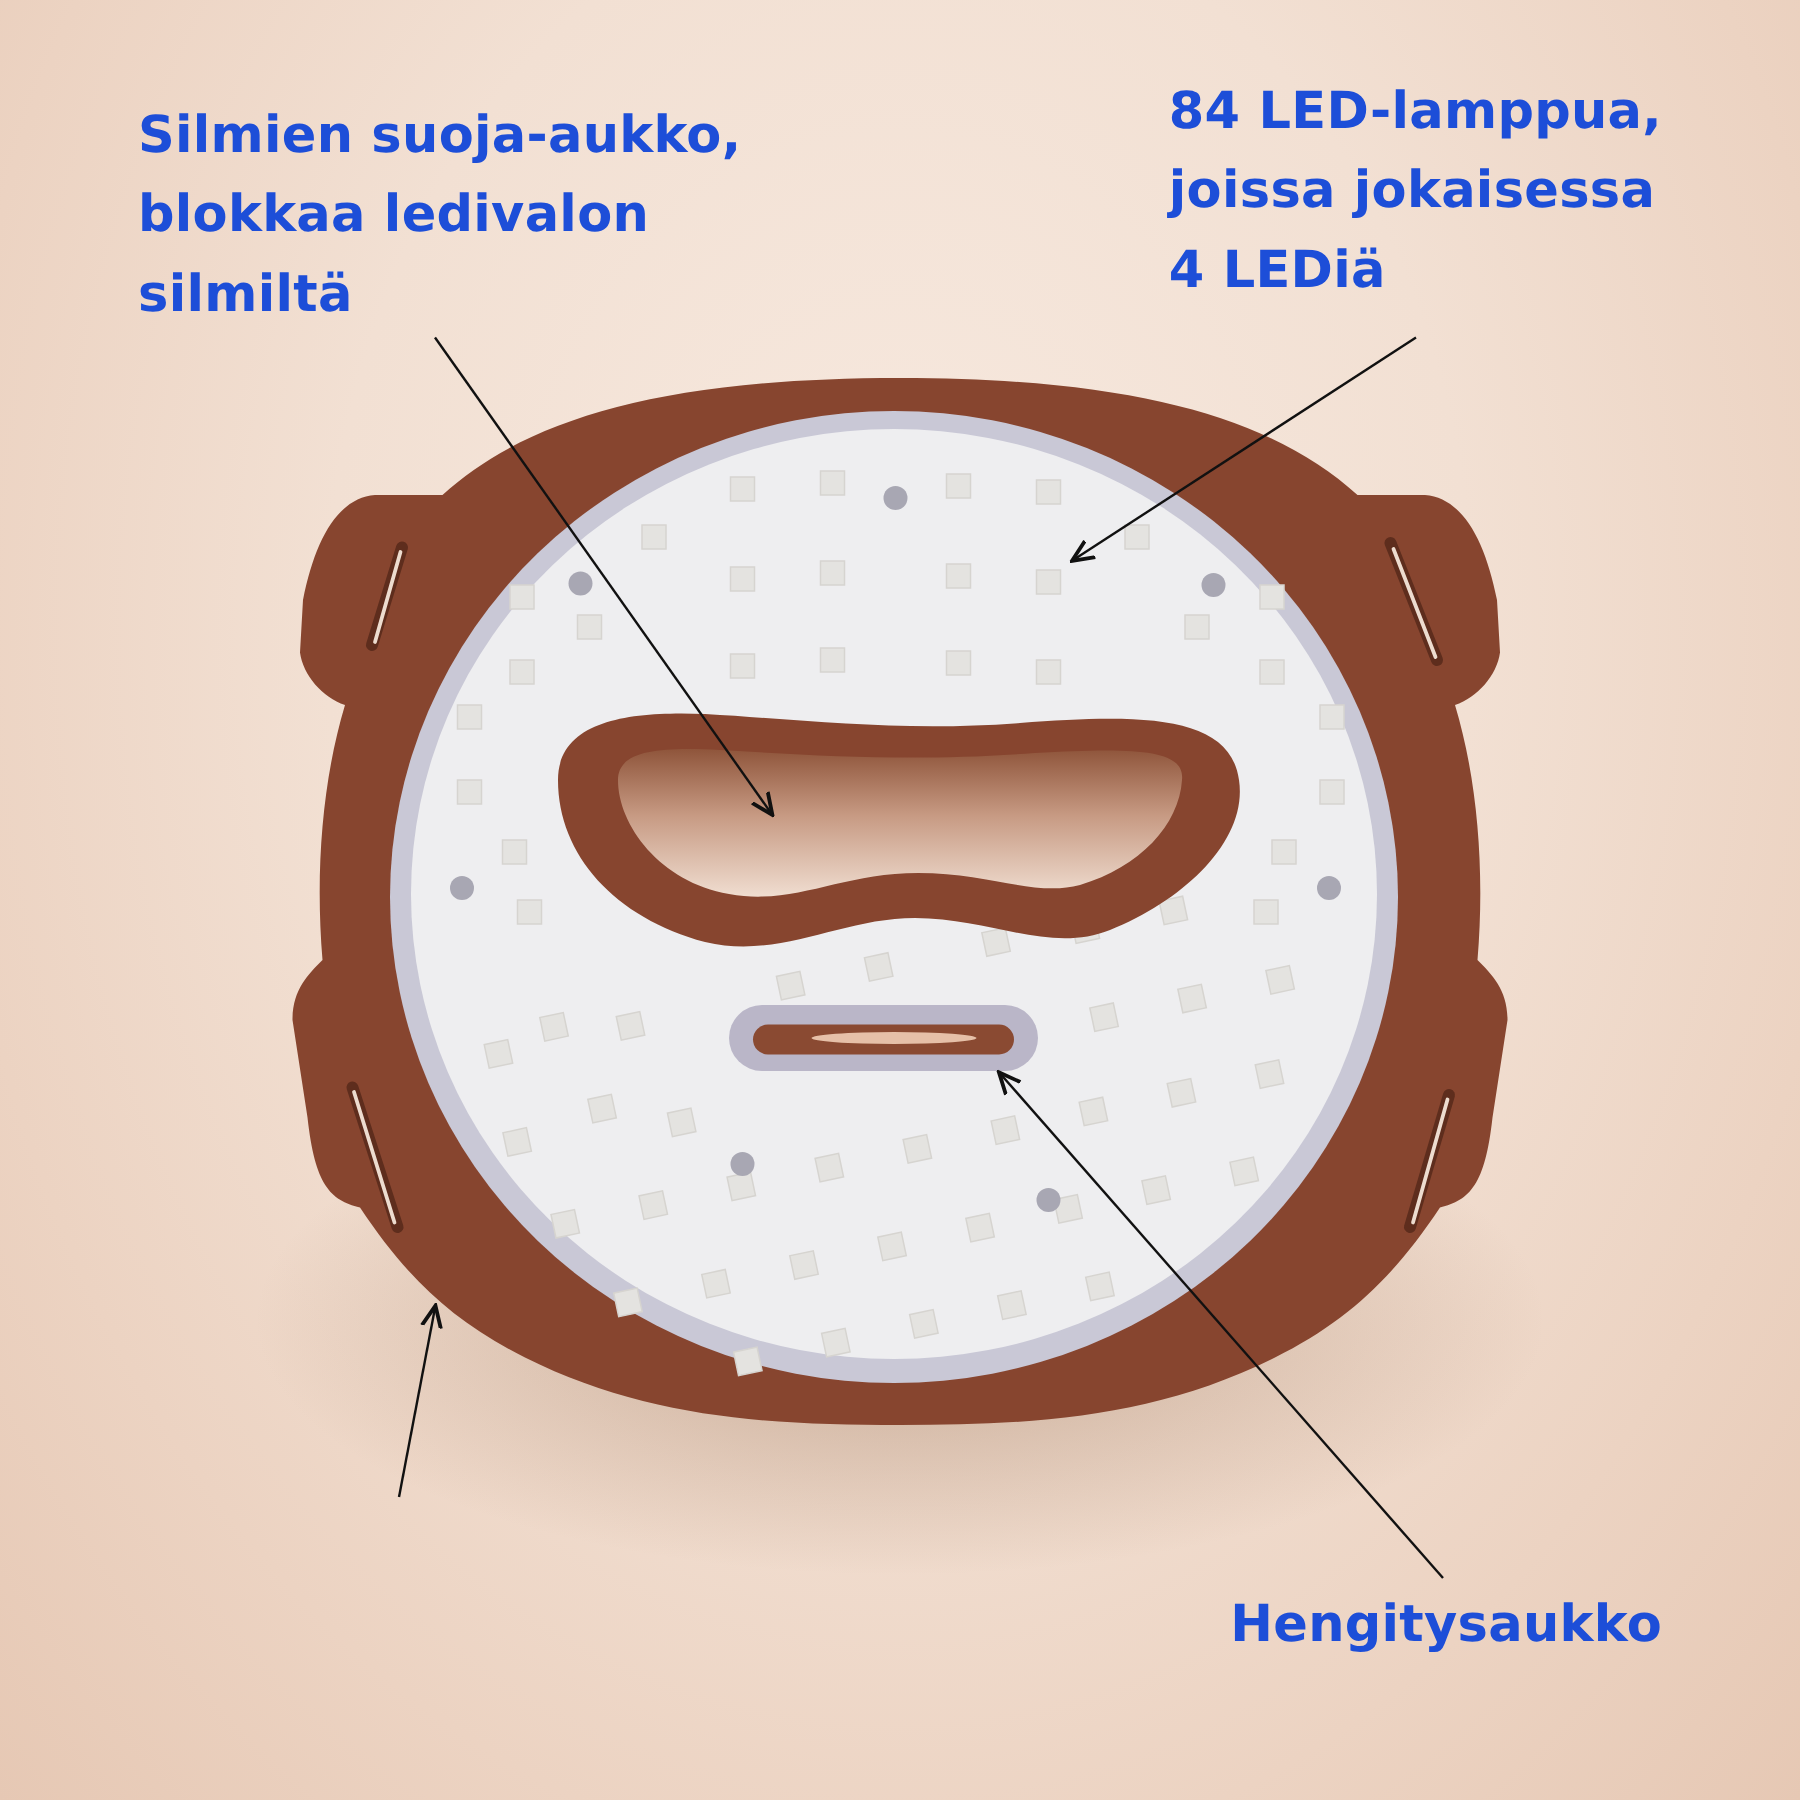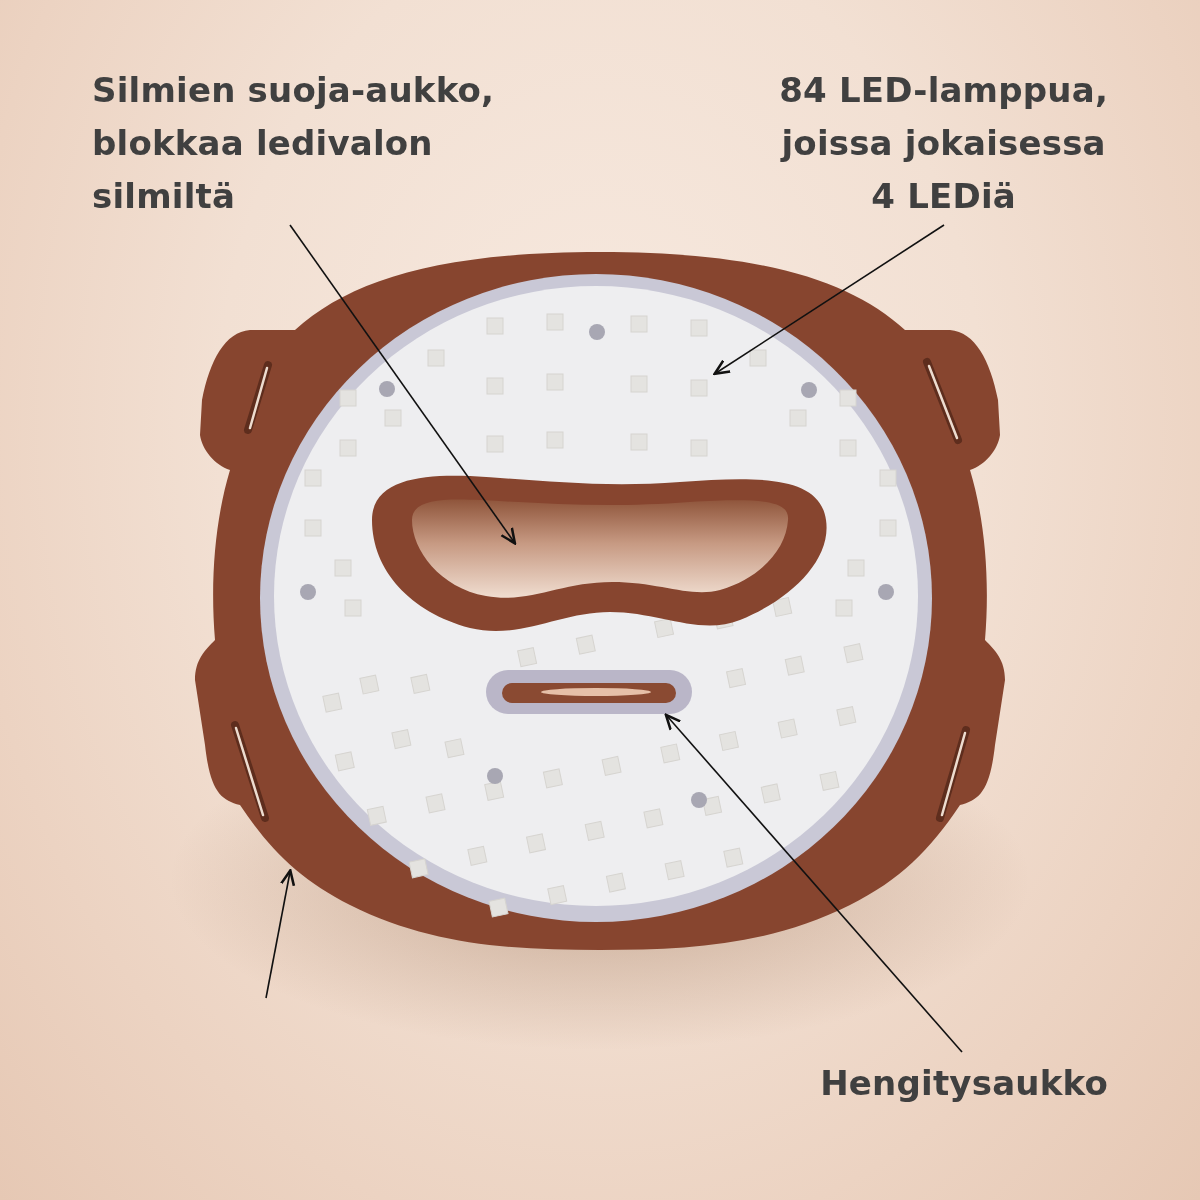--- a/index.html
+++ b/index.html
@@ -5,24 +5,24 @@
     html, body { margin: 0; padding: 0; }
     body {
       width: 1200px; height: 1200px; overflow: hidden; position: relative;
       background: radial-gradient(ellipse at 50% 35%, #f7e9df 0%, #f2e0d3 45%, #ecd3c2 75%, #e6c8b4 100%);
       font-family: "DejaVu Sans", "Liberation Sans", sans-serif;
       color: #111;
     }
     .stage { position: absolute; left: 0; top: 0; width: 1200px; height: 1200px; }
     .label {
       position: absolute; font-weight: bold; font-size: 34px; line-height: 53px;
-      letter-spacing: 0.2px; color: #404040; white-space: pre-line;
+      letter-spacing: 0.2px; color: #1d4ed8; white-space: pre-line;
     }
     .label-eye { left: 92px; top: 64px; text-align: left; }
-    .label-led { right: 92px; top: 64px; text-align: center; }
+    .label-led { right: 92px; top: 48px; text-align: left; }
     .label-strap { left: 92px; top: 1000px; text-align: left; }
     .label-breath { right: 92px; top: 1057px; text-align: right; }
     svg.art { position: absolute; left: 0; top: 0; }
   </style>
 </head>
 <body>
 
 <div class="stage">
 
   <svg class="art" width="1200" height="1200" viewBox="0 0 1200 1200">

